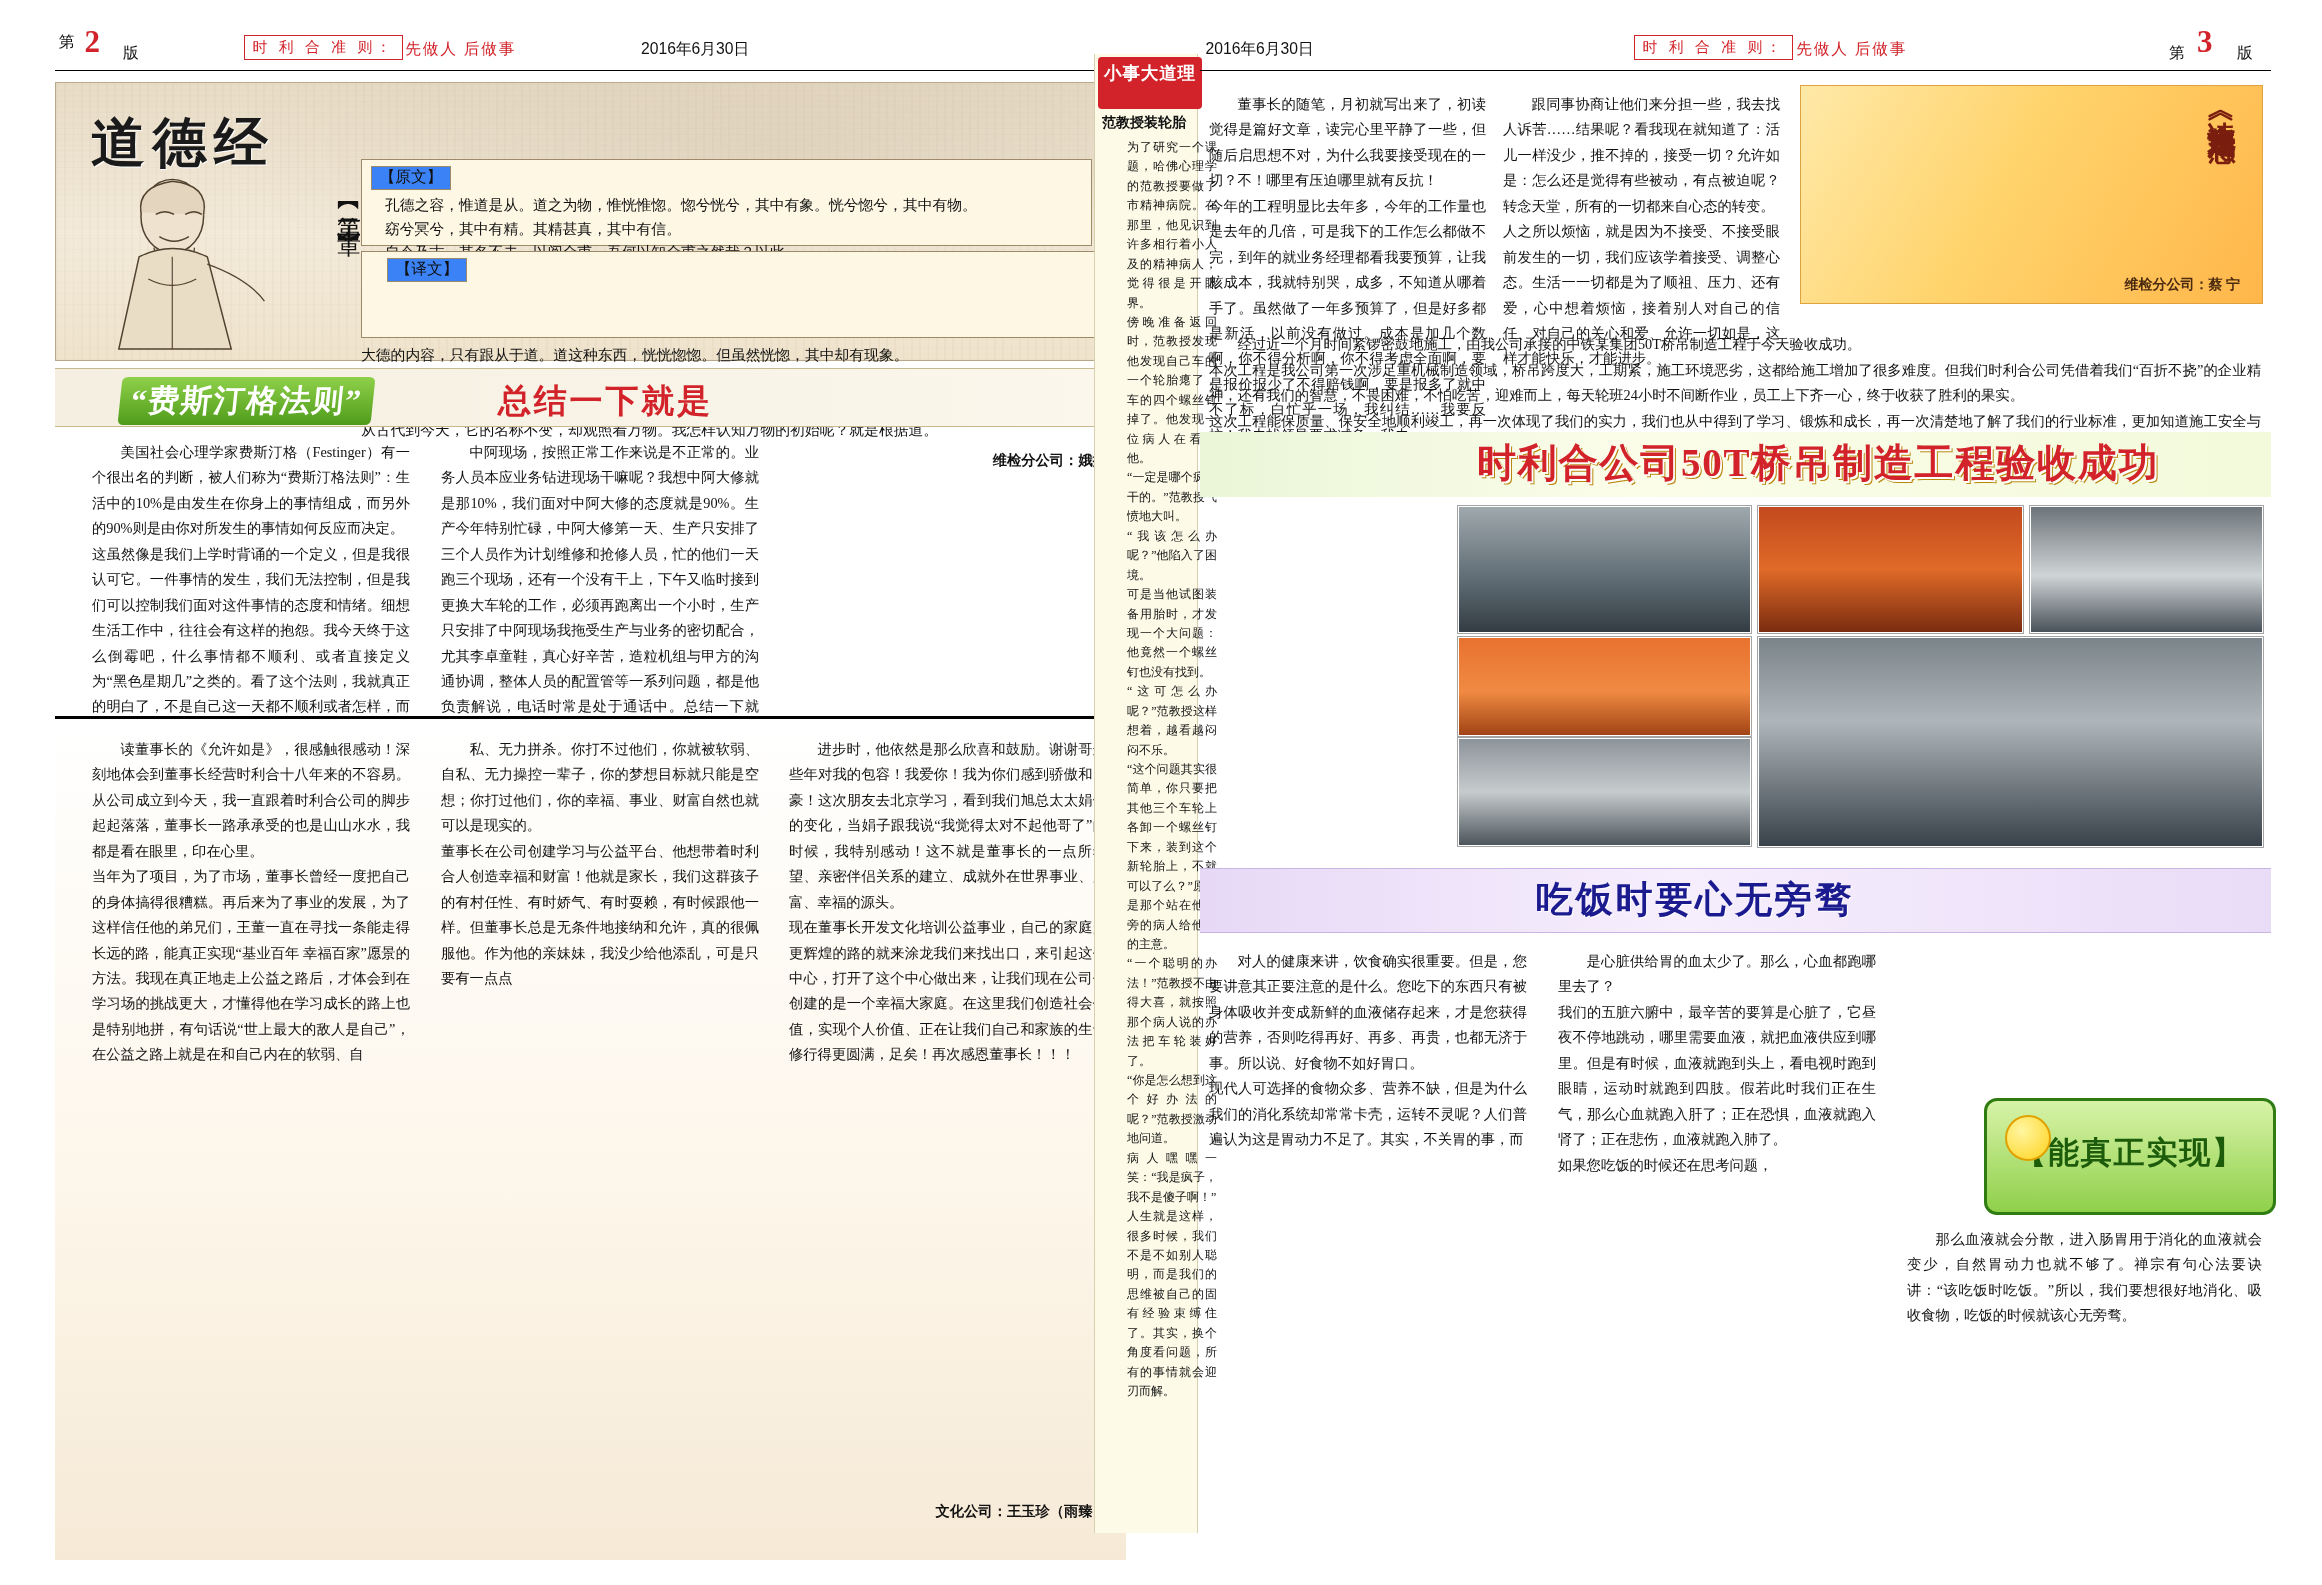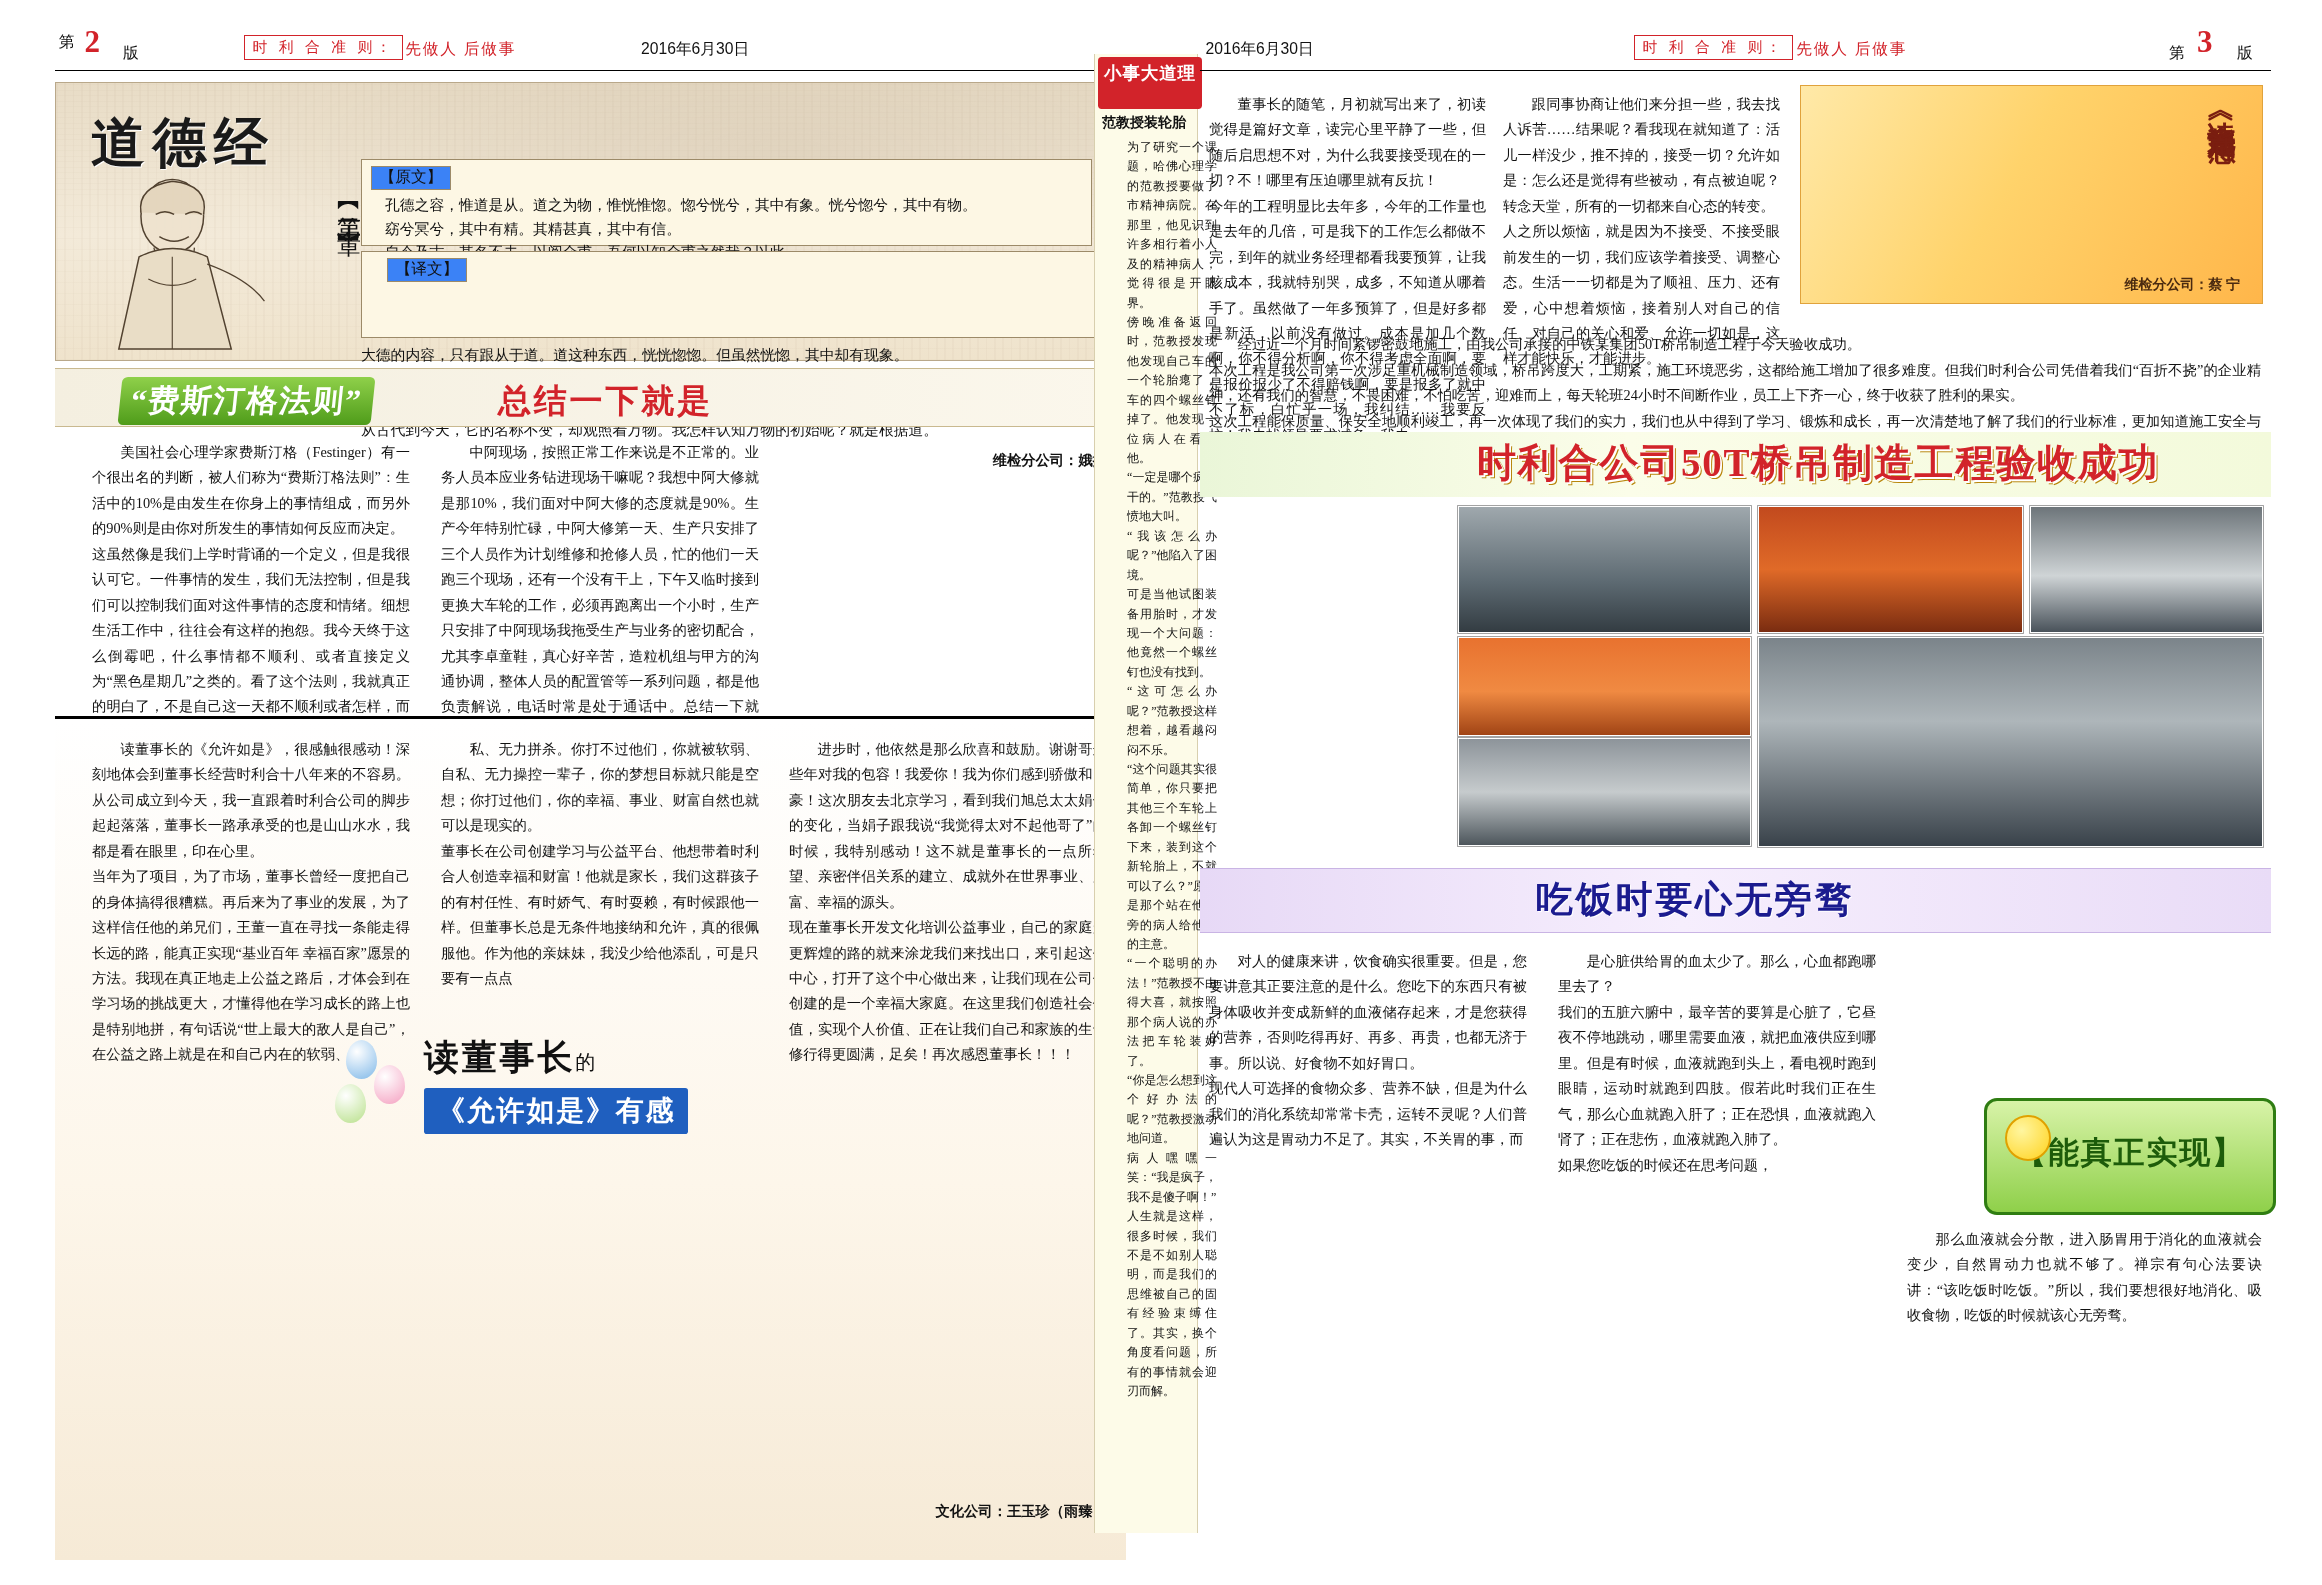--- a/index.html
+++ b/index.html
@@ -174,27 +174,20 @@
 
     <div class="abs" id="ll-rule"></div>
     <div class="abs" id="ll-bg"></div>
     <div class="abs txt col" id="ll-c1" style="white-space:pre-line">读董事长的《允许如是》，很感触很感动！深刻地体会到董事长经营时利合十八年来的不容易。从公司成立到今天，我一直跟着时利合公司的脚步起起落落，董事长一路承承受的也是山山水水，我都是看在眼里，印在心里。
 当年为了项目，为了市场，董事长曾经一度把自己的身体搞得很糟糕。再后来为了事业的发展，为了这样信任他的弟兄们，王董一直在寻找一条能走得长远的路，能真正实现“基业百年 幸福百家”愿景的方法。我现在真正地走上公益之路后，才体会到在学习场的挑战更大，才懂得他在学习成长的路上也是特别地拼，有句话说“世上最大的敌人是自己”，在公益之路上就是在和自己内在的软弱、自</div>
     <div class="abs txt col" id="ll-c2" style="white-space:pre-line">私、无力拼杀。你打不过他们，你就被软弱、自私、无力操控一辈子，你的梦想目标就只能是空想；你打过他们，你的幸福、事业、财富自然也就可以是现实的。
 董事长在公司创建学习与公益平台、他想带着时利合人创造幸福和财富！他就是家长，我们这群孩子的有村任性、有时娇气、有时耍赖，有时候跟他一样。但董事长总是无条件地接纳和允许，真的很佩服他。作为他的亲妹妹，我没少给他添乱，可是只要有一点点</div>
     <div class="abs txt col" id="ll-c3" style="white-space:pre-line">进步时，他依然是那么欣喜和鼓励。谢谢哥这些年对我的包容！我爱你！我为你们感到骄傲和自豪！这次朋友去北京学习，看到我们旭总太太娟子的变化，当娟子跟我说“我觉得太对不起他哥了”的时候，我特别感动！这不就是董事长的一点所希望、亲密伴侣关系的建立、成就外在世界事业、财富、幸福的源头。
 现在董事长开发文化培训公益事业，自己的家庭走更辉煌的路的就来涂龙我们来找出口，来引起这个中心，打开了这个中心做出来，让我们现在公司去创建的是一个幸福大家庭。在这里我们创造社会价值，实现个人价值、正在让我们自己和家族的生命修行得更圆满，足矣！再次感恩董事长！！！</div>
 
-    <div class="abs" id="readchair">
-      <div class="balloon" style="left:-78px;top:5.5px;background:radial-gradient(circle at 35% 30%,#fff,#7fb8e8);"></div>
-      <div class="balloon" style="left:-50px;top:31px;background:radial-gradient(circle at 35% 30%,#fff,#f4a0c0);"></div>
-      <div class="balloon" style="left:-89px;top:50px;background:radial-gradient(circle at 35% 30%,#fff,#b8e08a);"></div>
-      <span id="rc-l1">读董事长</span><span style="font-size:20px;">的</span>
-      <div><span id="rc-l2">《允许如是》有感</span></div>
-    </div>
 
     <div class="abs txt sign" style="left:734px;top:1463px;width:318px;">文化公司：王玉珍（雨臻）</div>
   </div>
 
   <div class="abs" id="center-strip"></div>
   <div class="abs" id="cs-logo">
     <div id="cs-logo-txt">小事大道理</div>
   </div>
   <div class="abs" id="cs-sub">范教授装轮胎</div>
   <div class="abs txt" id="cs-body" style="white-space:pre-line">为了研究一个课题，哈佛心理学的范教授要做了市精神病院。在那里，他见识到许多相行着小人及的精神病人，觉得很是开眼界。

